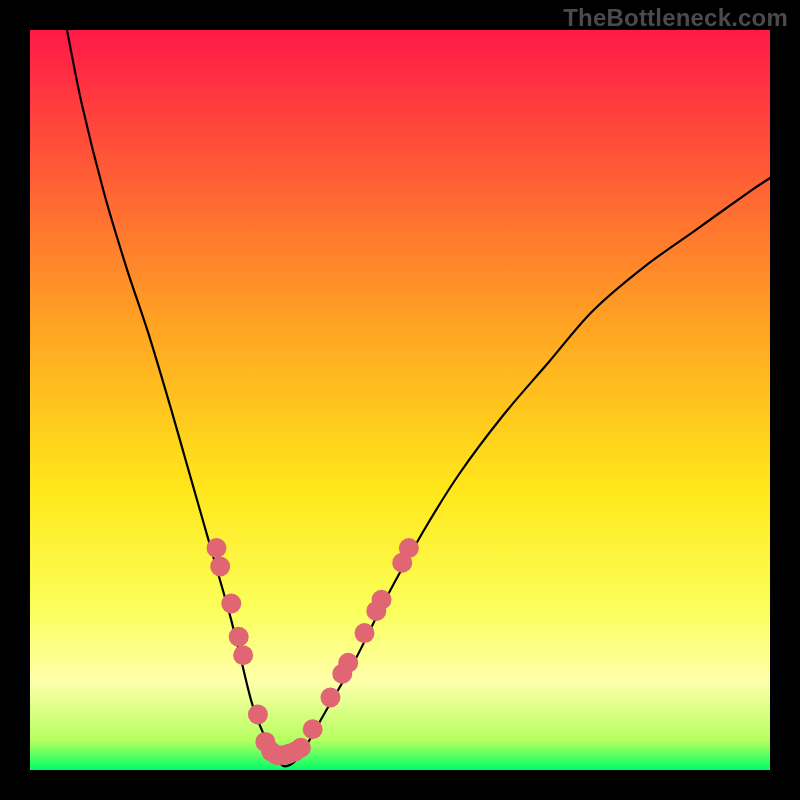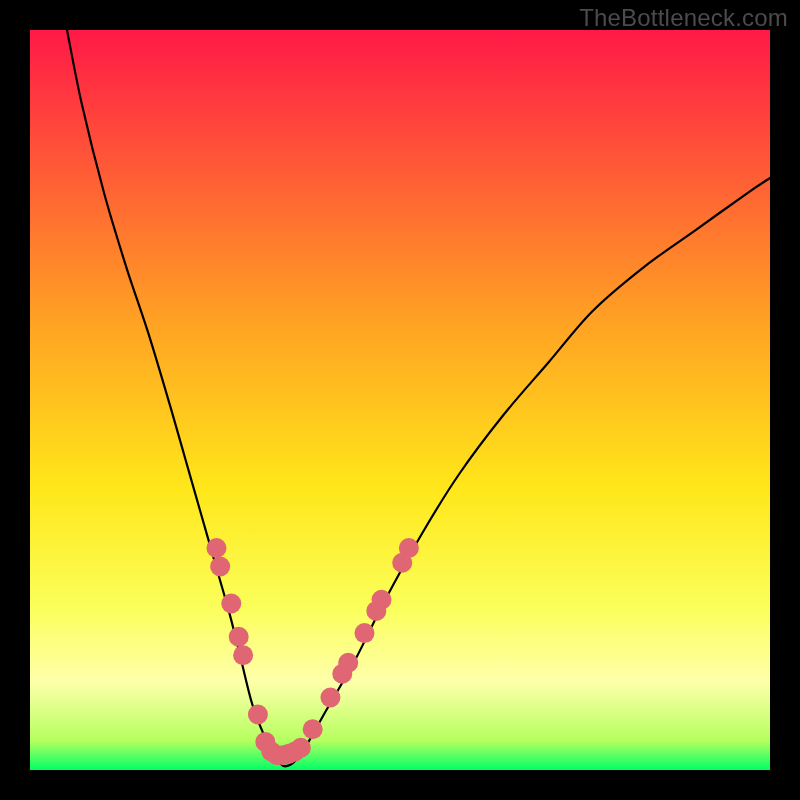--- a/index.html
+++ b/index.html
@@ -23,21 +23,21 @@
     width: 740px;
     height: 740px;
     overflow: visible;
   }
   .watermark {
     position: absolute;
     top: 4px;
     right: 12px;
     color: #4b4b4b;
     font-size: 24px;
-    font-weight: 400;
+    font-weight: 700;
     letter-spacing: 0.2px;
     user-select: none;
   }
 </style>
 </head>
 <body>
 
 <div class="frame">
   <div class="watermark">TheBottleneck.com</div>
   <svg class="plot" viewBox="0 0 740 740" preserveAspectRatio="none">

